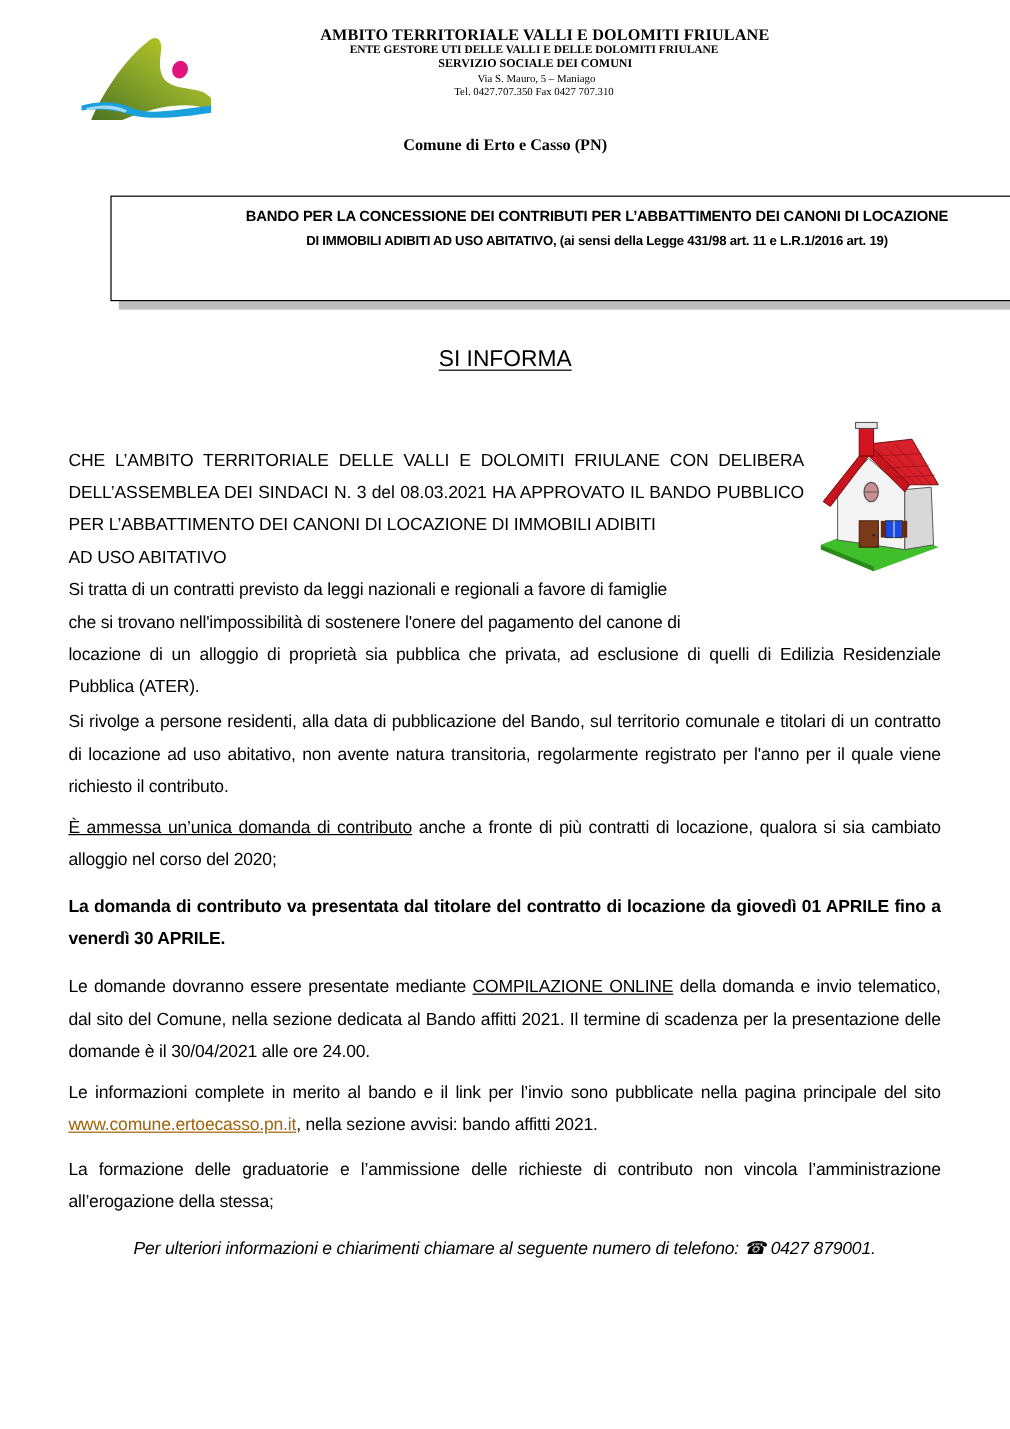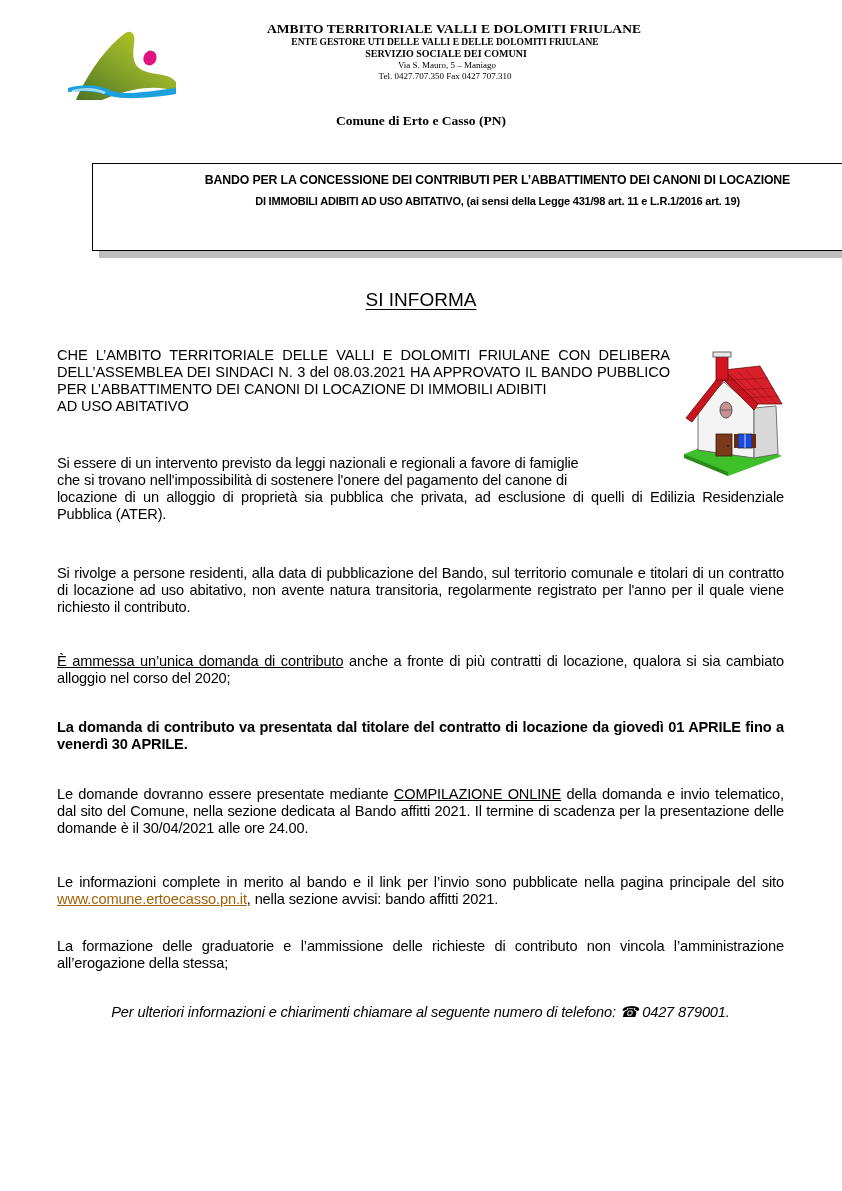--- a/index.html
+++ b/index.html
@@ -31,22 +31,23 @@
     }
     .title-box .t1 { font-size: 12.3px; line-height: 21px; letter-spacing: -0.15px; }
     .title-box .t2 { font-size: 11px; line-height: 21px; letter-spacing: -0.2px; }
     .title-box .t3 { font-size: 14px; line-height: 22px; }
     .si-informa {
       position: absolute; left: 0; width: 842px; top: 289px; text-align: center;
       font-size: 19px; text-decoration: underline; text-underline-offset: 3px;
     }
     .para {
       position: absolute; left: 57px; width: 727px;
-      font-size: 14.6px; line-height: 17px; text-align: justify;
+      font-size: 14.6px; line-height: 27px; text-align: justify;
       letter-spacing: -0.15px;
+      margin-top: 24px;
     }
     .p1 { top: 347px; width: 613px; letter-spacing: -0.1px; }
     .p1 .tail { display: block; text-align: left; }
     .p2 { top: 455px; }
     .p2 .narrow { display: block; width: 613px; text-align: left; }
     .p3 { top: 565px; }
     .p4 { top: 653px; }
     .p5 { top: 719px; font-weight: bold; }
     .p6 { top: 786px; }
     .p7 { top: 874px; }
@@ -125,21 +126,21 @@
   <rect x="40" y="88" width="16" height="22" fill="#7a3a1a" stroke="#3a1a0a" stroke-width="0.8"></rect>
   <circle cx="52" cy="100" r="1" fill="#222"></circle>
 
   <rect x="62" y="88" width="14" height="14" fill="#1a4ae0" stroke="#222" stroke-width="0.8"></rect>
   <rect x="58" y="88" width="4" height="14" fill="#6a2a12"></rect>
   <rect x="76" y="88" width="4" height="14" fill="#6a2a12"></rect>
   <line x1="69" y1="88" x2="69" y2="102" stroke="#fff" stroke-width="0.8"></line>
 </svg>
 
 <div class="para p2">
-  <span class="narrow">Si essere di un intervento previsto da leggi nazionali e regionali a favore di famiglie</span>
+  <span class="narrow">Si tratta di un contratti previsto da leggi nazionali e regionali a favore di famiglie</span>
   <span class="narrow">che si trovano nell'impossibilità di sostenere l'onere del pagamento del canone di</span>
   <span>locazione di un alloggio di proprietà sia pubblica che privata, ad esclusione di quelli di Edilizia Residenziale Pubblica (ATER).</span>
 </div>
 
 <div class="para p3">Si rivolge a persone residenti, alla data di pubblicazione del Bando, sul territorio comunale e titolari di un contratto di locazione ad uso abitativo, non avente natura transitoria, regolarmente registrato per l'anno per il quale viene richiesto il contributo.</div>
 
 <div class="para p4">
   <span class="u">È ammessa un’unica domanda di contributo</span><span> anche a fronte di più contratti di locazione, qualora si sia cambiato alloggio nel corso del 2020;</span>
 </div>
 

